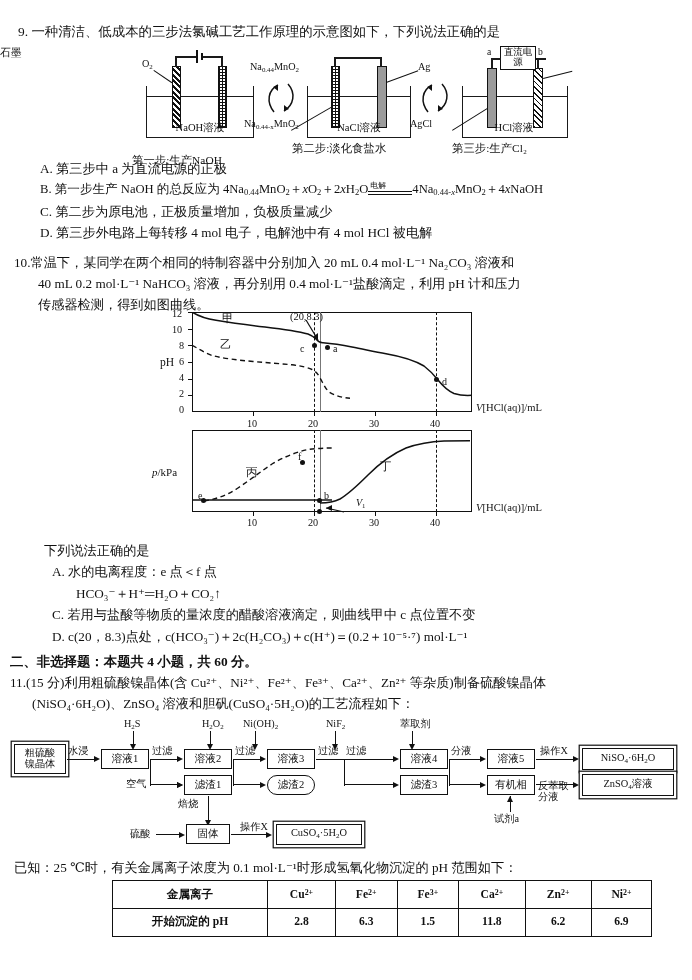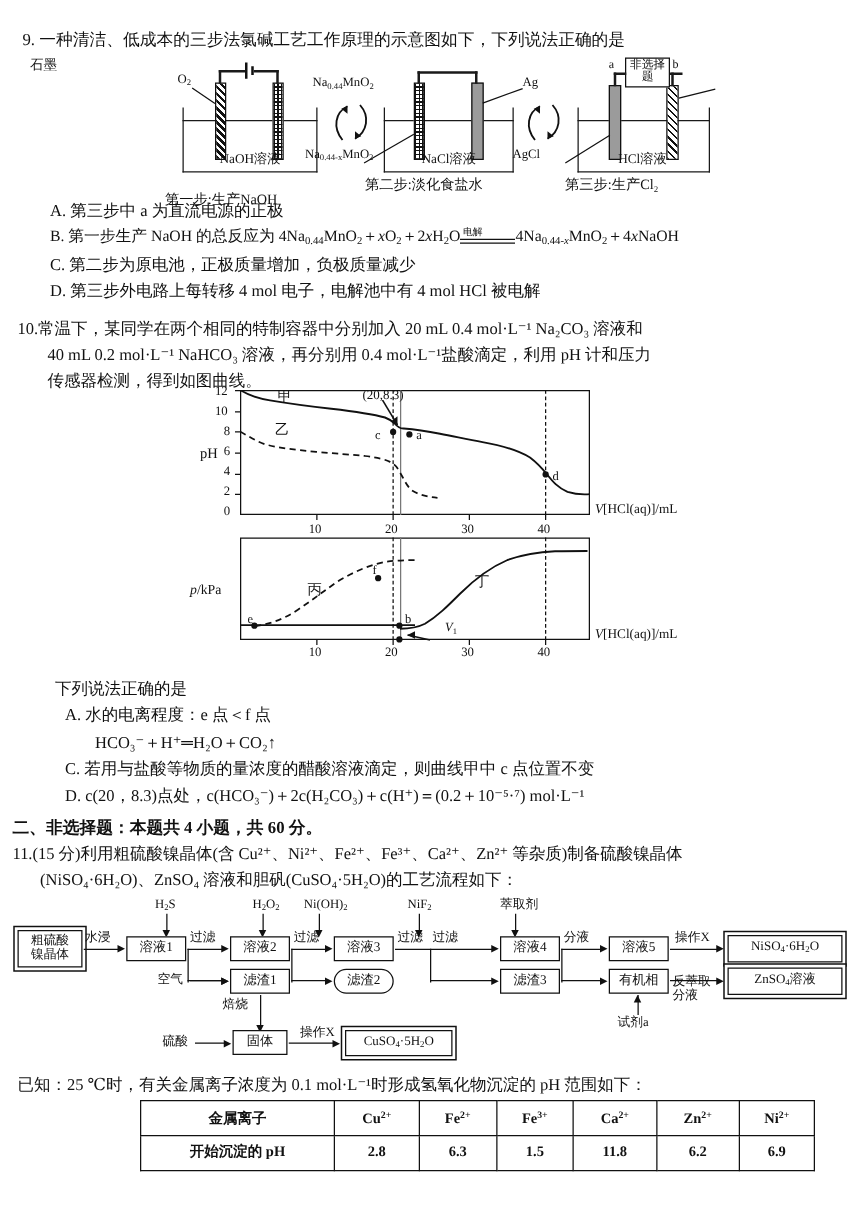--- a/index.html
+++ b/index.html
@@ -153,30 +153,30 @@
       <polygon points="13,9 8,11 13,15" fill="#111"></polygon>
       <path d="M23 8 C31 17 29 29 19 35" fill="none" stroke="#111" stroke-width="1.5"></path>
       <polygon points="19,35 24,33 19,29" fill="#111"></polygon>
     </svg>
 
     <div class="beaker" style="left:462px;top:42px;width:106px;height:52px;"></div>
     <div class="liquid-line" style="left:462px;top:52px;width:106px;"></div>
     <div class="electrode el-grey" style="left:487px;top:24px;width:10px;height:60px;"></div>
     <div class="electrode el-hatch" style="left:533px;top:24px;width:10px;height:60px;"></div>
     <div class="psbox" style="left:500px;top:2px;width:36px;height:24px;">
-      <span>非选择题</span>
+      <span>直流电源</span>
     </div>
     <div class="wire" style="left:491px;top:14px;width:10px;height:1.8px;"></div>
     <div class="wire" style="left:491px;top:14px;width:1.8px;height:11px;"></div>
     <div class="wire" style="left:536px;top:14px;width:10px;height:1.8px;"></div>
     <div class="wire" style="left:537px;top:14px;width:1.8px;height:11px;"></div>
     <div class="lbl" style="left:487px;top:2px;font-size:9.6px;">a</div>
     <div class="lbl" style="left:538px;top:2px;font-size:9.6px;">b</div>
     <div class="leader" style="left:543px;top:34px;width:30px;transform:rotate(-14deg);"></div>
-    <div class="lbl-cn" style="left:574px;top:25px;padding-left:24px;">石墨</div>
+    <div class="lbl-cn" style="left:574px;top:25px;">石墨</div>
     <div class="leader" style="left:452px;top:86px;width:42px;transform:rotate(-32deg);"></div>
     <div class="sol-label" style="left:464px;top:76px;width:100px;text-align:center;">HCl溶液</div>
     <div class="steplbl" style="left:452px;top:96px;">
       <span>第三步:生产Cl₂</span>
     </div>
   </div>
 
   <div id="q9-opts">
     <div>A. 第三步中 a 为直流电源的正极</div>
     <div class="eqline" style="font-size:12.6px;">

